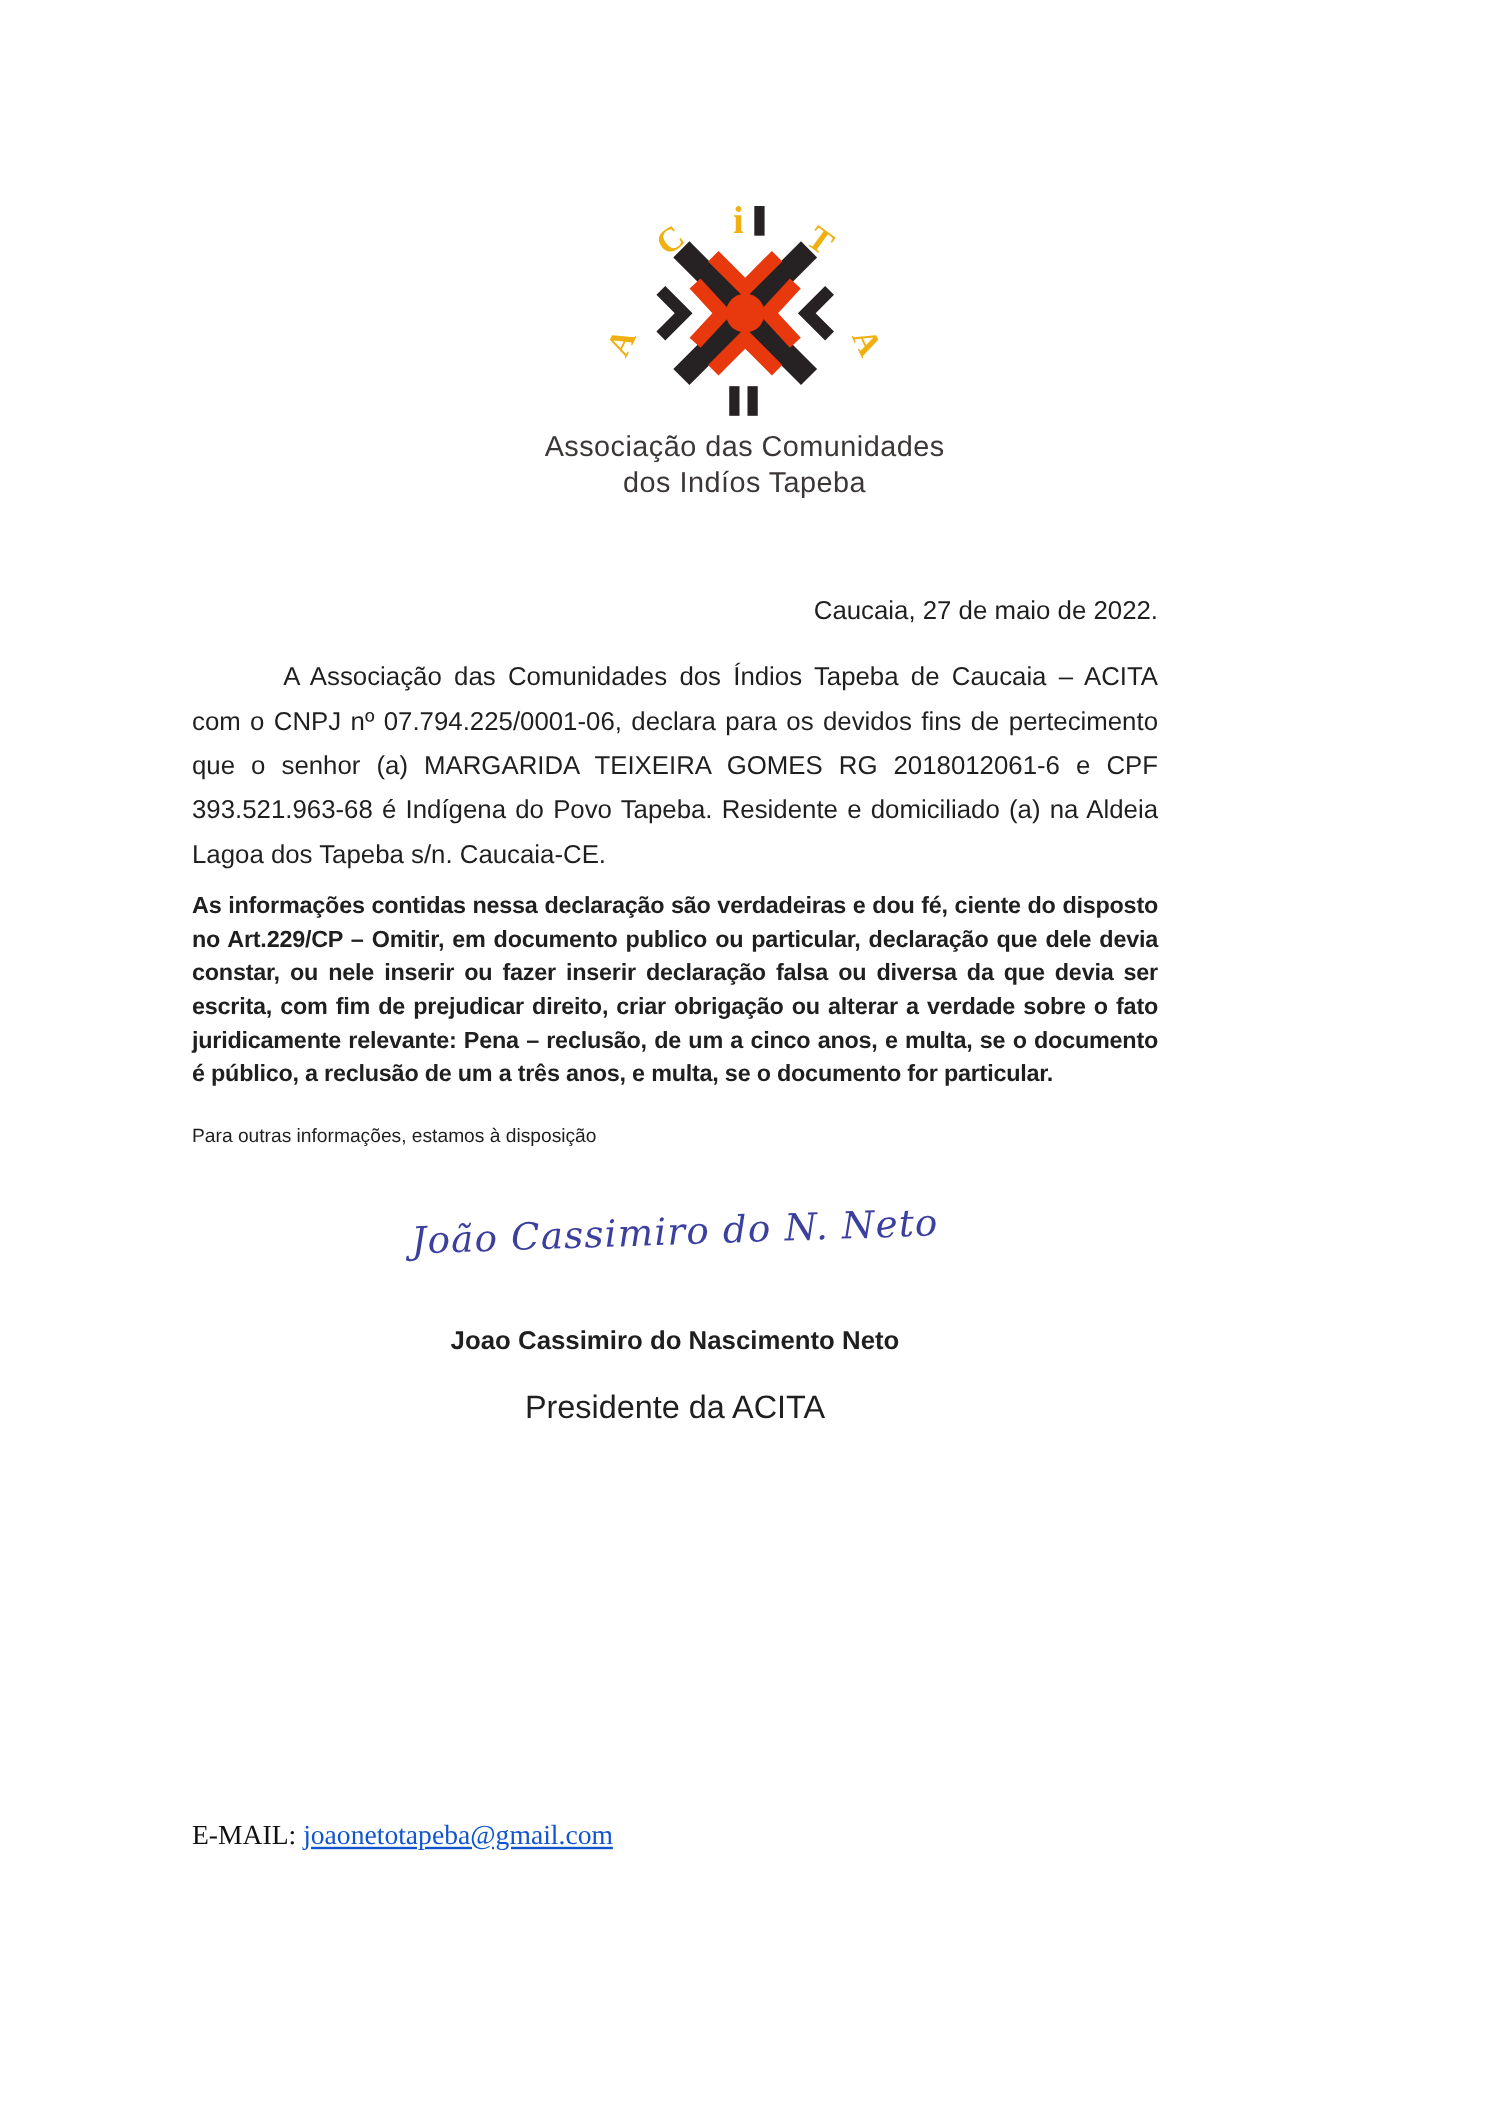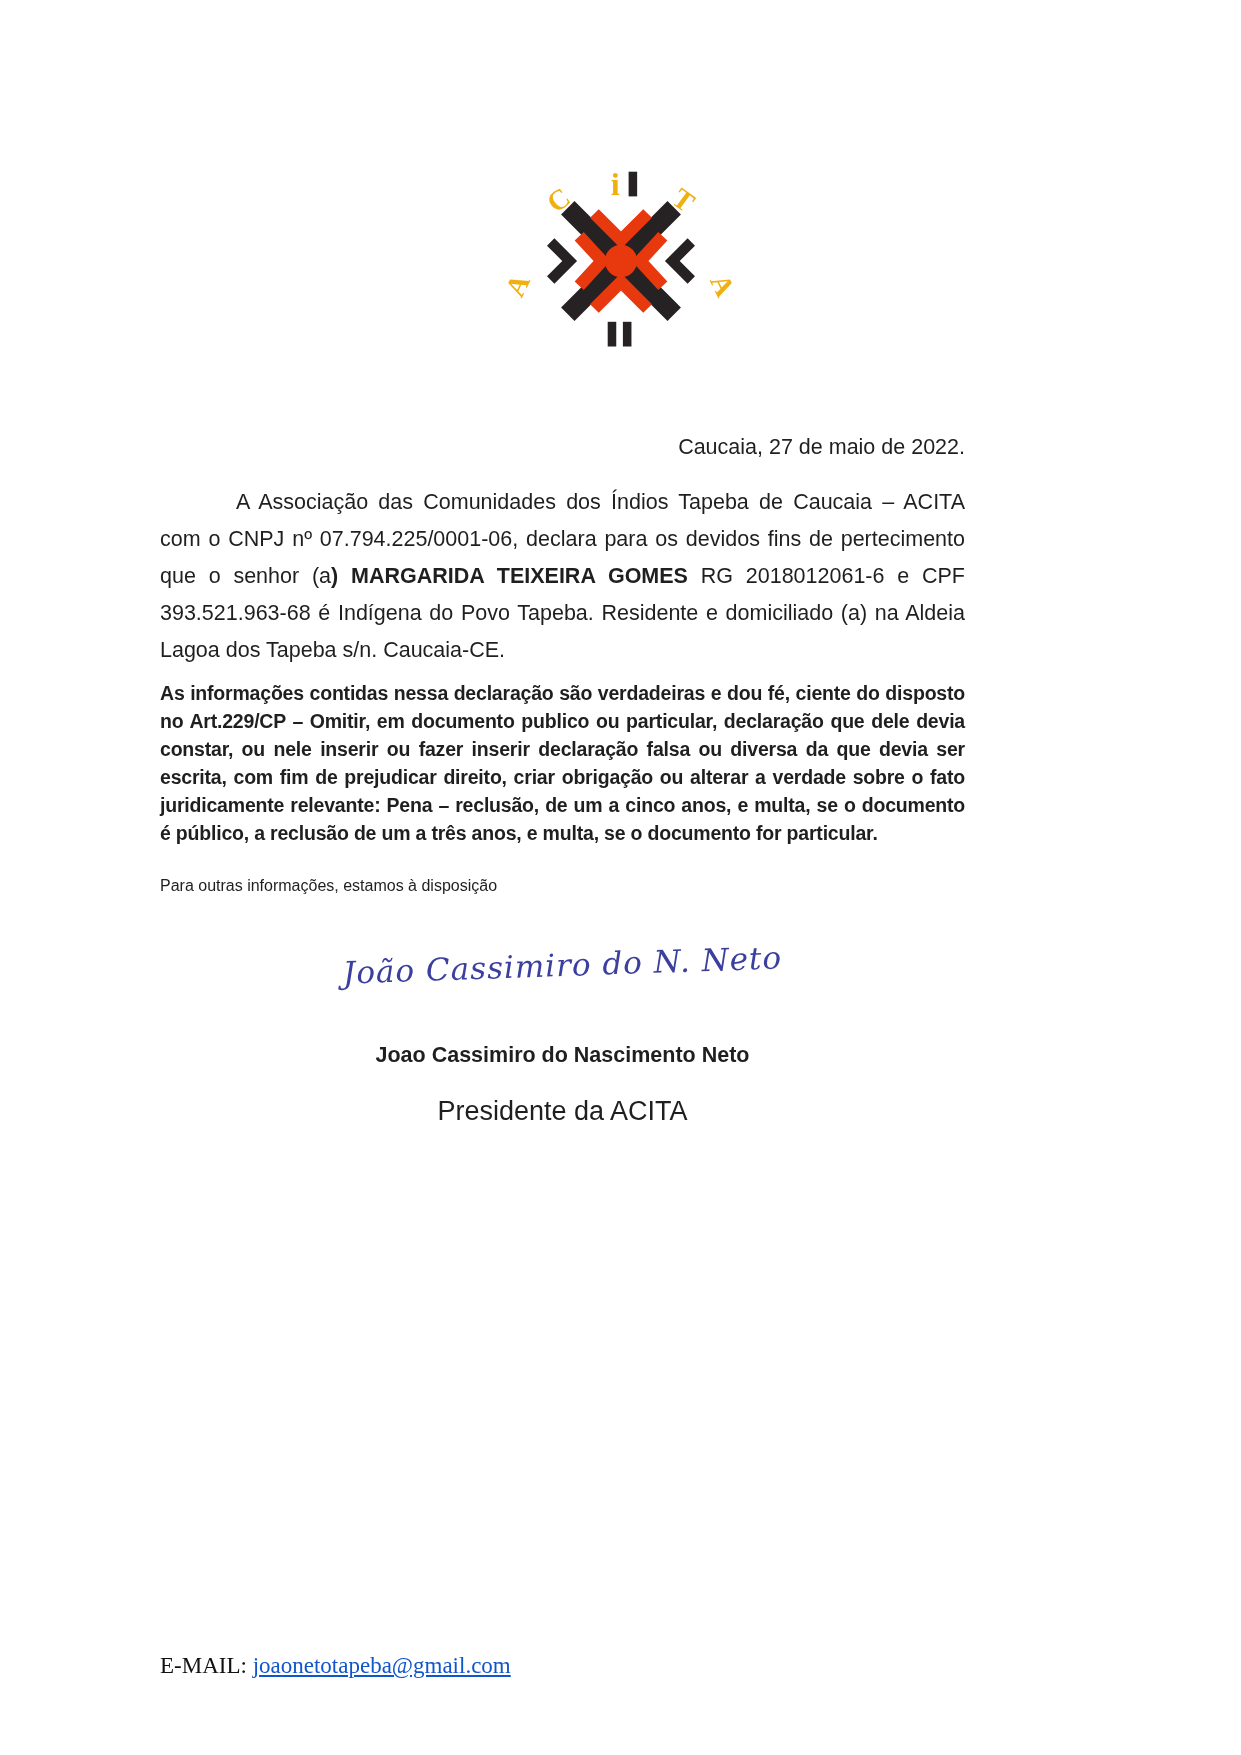--- a/index.html
+++ b/index.html
@@ -47,21 +47,21 @@
     line-height: 26px;
   }
 
   .para-main {
     margin-top: 24px;
     font-size: 21.5px;
     line-height: 37px;
     text-align: justify;
     text-indent: 76px;
   }
-  .para-main .bold-seg { font-weight: bold; }
+  .para-main .bold-seg { font-weight: normal; }
 
   .para-legal {
     margin-top: 10px;
     font-size: 19.5px;
     line-height: 28px;
     font-weight: bold;
     text-align: justify;
     letter-spacing: -0.2px;
   }
 
@@ -95,21 +95,21 @@
   }
 
   .signer-role {
     margin-top: 28px;
     text-align: center;
     font-size: 27px;
   }
 
   .doc-footer {
     position: absolute;
-    top: 1648px;
+    top: 1512px;
     left: 160px;
     font-family: "Liberation Serif", "DejaVu Serif", serif;
     font-size: 23px;
     line-height: 35px;
     color: #111111;
   }
   .doc-footer a { text-decoration: underline; cursor: pointer; }
 </style>
 </head>
 <body>
@@ -145,20 +145,24 @@
       <rect x="132" y="164" width="9" height="26" fill="#262122"></rect>
 
       <g fill="#f0b011" font-family="Liberation Serif, serif" font-weight="bold" font-size="30" text-anchor="middle">
         <text transform="translate(30,130) rotate(-64)">A</text>
         <text transform="translate(70,44) rotate(-36)">C</text>
         <text transform="translate(124,30)" font-size="34">i</text>
         <text transform="translate(190,44) rotate(36)">T</text>
         <text transform="translate(228,130) rotate(64)">A</text>
       </g>
     </svg>
+    <div class="org-caption">
+      <div>Associação das Comunidades</div>
+      <div>dos Indíos Tapeba</div>
+    </div>
   </div>
 
 
   <div class="content">
 
     <div class="date-line">Caucaia, 27 de maio de 2022.</div>
 
     <p class="para-main"><span>A Associação das Comunidades dos Índios Tapeba de Caucaia – ACITA com o CNPJ nº 07.794.225/0001-06, declara para os devidos fins de pertecimento que o senhor (a</span><span class="bold-seg">) MARGARIDA TEIXEIRA GOMES</span><span> RG 2018012061-6 e CPF 393.521.963-68 é Indígena do Povo Tapeba. Residente e domiciliado (a) na Aldeia  Lagoa dos Tapeba s/n. Caucaia-CE.</span></p>
 
     <p class="para-legal">As informações contidas nessa declaração são verdadeiras e dou fé, ciente do disposto no Art.229/CP – Omitir, em documento publico ou particular, declaração que dele devia constar, ou nele inserir ou fazer inserir declaração falsa ou diversa da que devia ser escrita, com fim de prejudicar direito, criar obrigação ou alterar a verdade sobre o fato juridicamente relevante: Pena – reclusão, de um a cinco anos, e multa, se o documento é público, a reclusão de um a três anos, e multa, se o documento for particular.</p>

